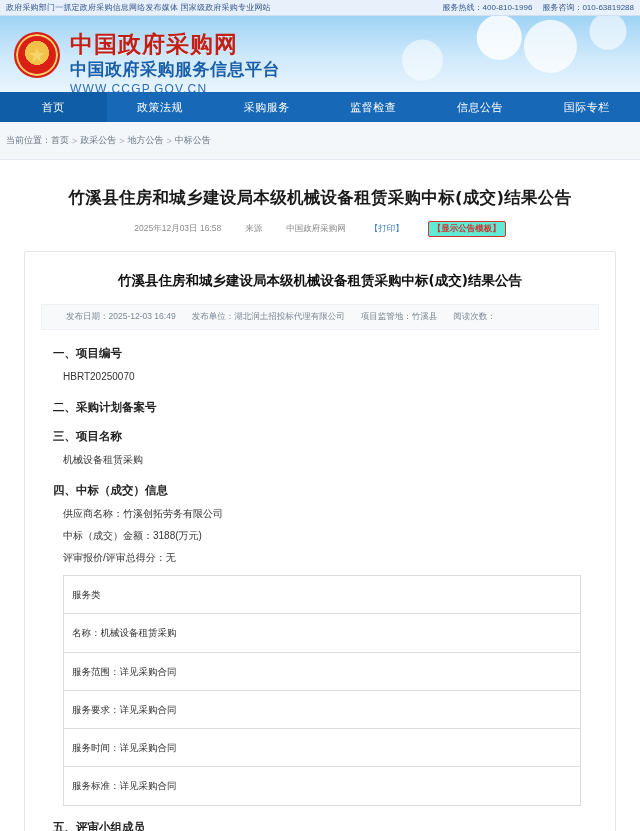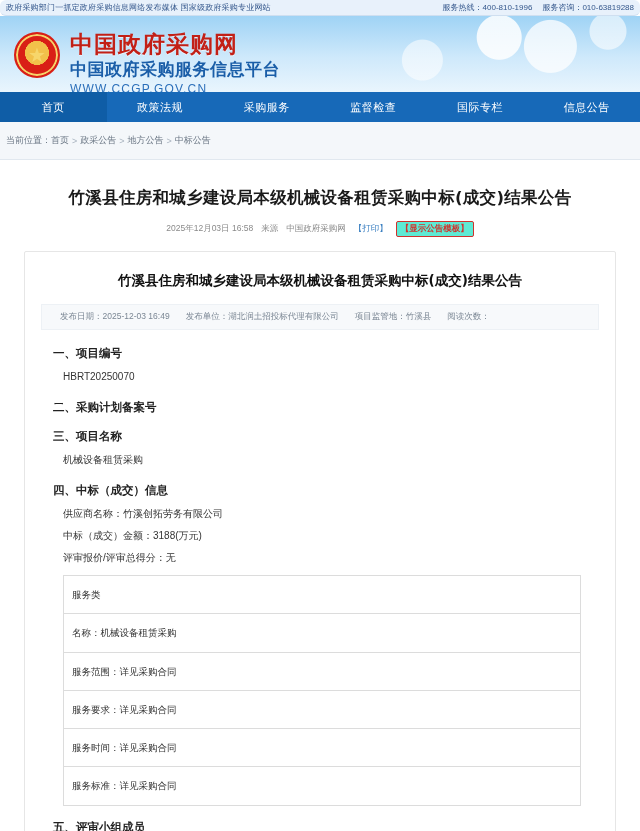--- a/index.html
+++ b/index.html
@@ -23,21 +23,20 @@
     height: 16px;
     background: #e8f1fb;
     border-bottom: 1px solid #cfdff0;
     display: flex;
     align-items: center;
     justify-content: space-between;
     padding: 4px 6px;
     font-size: 8px;
     color: #33568b;
     white-space: nowrap;
-    border-radius: 6px;
   }
   .topbar .left { letter-spacing: .2px; }
   .topbar .right { display: flex; gap: 10px; color: #33568b; }
 
   
   .header {
     position: relative;
     height: 76px;
     background: linear-gradient(180deg, #9fd3f5 0%, #cfe9fb 55%, #e9f5fd 100%);
     overflow: hidden;
@@ -146,21 +145,21 @@
     color: #1a1a1a;
     text-align: center;
     line-height: 1.5;
     margin: 12px 6px 10px 6px;
     letter-spacing: .3px;
   }
   .meta-line {
     display: flex;
     align-items: center;
     justify-content: center;
-    gap: 8px;
+    gap: 24px;
     font-size: 8.5px;
     color: #8a8a8a;
     margin-bottom: 14px;
     flex-wrap: nowrap;
   }
   .meta-line .print { color: #3a7fc1; }
   .badge-red {
     border: 1px solid #d0322c;
     color: #d0322c;
     font-weight: bold;
@@ -187,21 +186,21 @@
     text-align: center;
     line-height: 1.5;
     margin: 4px 0 14px 0;
   }
   .info-strip {
     background: #f7f9fb;
     border: 1px solid #edf1f5;
     display: flex;
     align-items: center;
     gap: 16px;
-    padding: 6px 18px;
+    padding: 6px 24px;
     font-size: 8.5px;
     color: #7b8794;
     margin-bottom: 16px;
     white-space: nowrap;
     overflow: hidden;
   }
   .info-strip .k { color: #7b8794; }
   .info-strip .v { color: #7b8794; }
 
   .sec-h {
@@ -269,22 +268,22 @@
       <div class="title-cn2">中国政府采购服务信息平台</div>
       <div class="title-url">WWW.CCGP.GOV.CN</div>
     </div>
   </div>
 
   <div class="nav">
     <div class="nav-item active">首页</div>
     <div class="nav-item">政策法规</div>
     <div class="nav-item">采购服务</div>
     <div class="nav-item">监督检查</div>
+    <div class="nav-item">信息公告</div>
     <div class="nav-item">国际专栏</div>
-    <div class="nav-item">信息公告</div>
   </div>
 
   <div class="crumbbar">
     <span class="c-label">当前位置：</span>
     <a href="#">首页</a>
     <span class="crumb-sep">&gt;</span>
     <a href="#">政采公告</a>
     <span class="crumb-sep">&gt;</span>
     <a href="#">地方公告</a>
     <span class="crumb-sep">&gt;</span>

